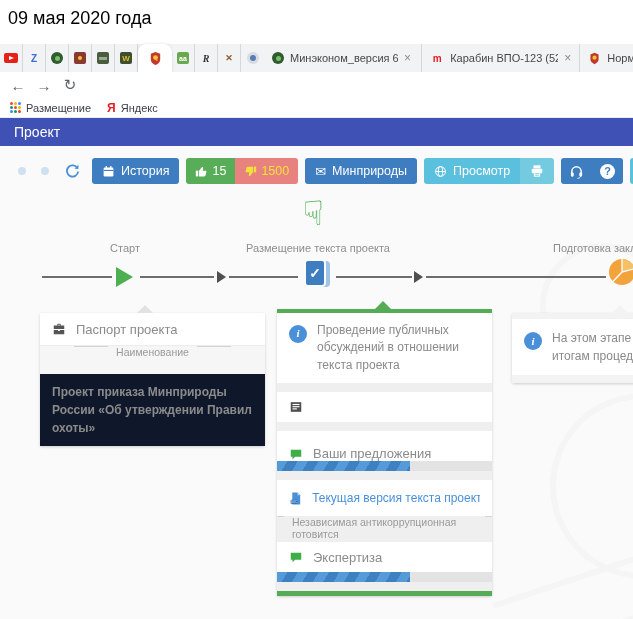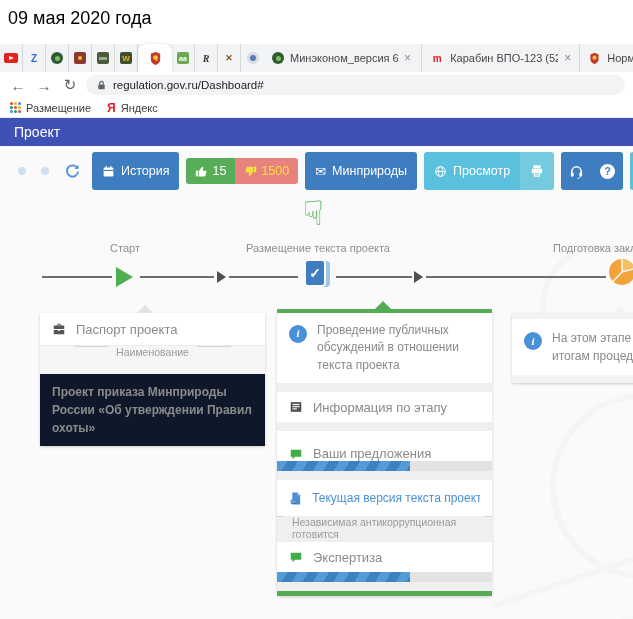--- a/index.html
+++ b/index.html
@@ -34,21 +34,21 @@
   .grid9{display:grid;grid-template-columns:repeat(3,3px);grid-gap:1px;}
   .grid9 i{width:3px;height:3px;border-radius:50%;display:block;}
   .ya{color:#e51c23;font-weight:bold;font-size:12px;}
 
   
   .bluebar{position:absolute;left:0;top:118px;width:633px;height:28px;background:#3f51b5;color:#fff;font-size:14px;line-height:28px;padding-left:14px;}
   .page{position:absolute;left:0;top:146px;width:633px;height:473px;background:#fafafa;overflow:hidden;}
 
   .toolbar{position:absolute;left:14px;top:12px;display:flex;align-items:center;gap:7px;height:26px;}
   .donut{width:7px;height:7px;border:4px solid #cfe0f2;border-radius:50%;margin:0 4px;}
-  .tbtn{height:38px;border-radius:3px;display:flex;align-items:center;gap:6px;padding:0 10px;font-size:12.5px;color:#fff;cursor:pointer;}
+  .tbtn{height:26px;border-radius:3px;display:flex;align-items:center;gap:6px;padding:0 10px;font-size:12.5px;color:#fff;cursor:pointer;}
   .blue{background:#3d7dc0;}
   .cyan{background:#5bc0de;}
   .cyan2{background:#74cbe0;}
   .likegrp{display:flex;height:26px;border-radius:3px;overflow:hidden;}
   .like{background:#58ad58;color:#fff;display:flex;align-items:center;gap:4px;padding:0 9px;font-size:12.5px;}
   .dislike{background:#e8827e;color:#f5e13c;display:flex;align-items:center;gap:4px;padding:0 9px;font-size:12.5px;}
   .grp{display:flex;border-radius:3px;overflow:hidden;}
   .grp .tbtn{border-radius:0;}
   .qmark{width:15px;height:15px;border-radius:50%;background:#fff;color:#3d7dc0;font-size:11px;font-weight:bold;display:flex;align-items:center;justify-content:center;}
   .env{font-size:13px;}
@@ -160,27 +160,20 @@
           </svg>
         <span class="lbl">Нормативные пр</span>
       </div>
     </div>
   </div>
 
   <div class="addrbar">
     <span class="navbtn">←</span>
     <span class="navbtn">→</span>
     <span class="navbtn">↻</span>
-    <div class="omnibox">
-      <svg width="11" height="11" viewBox="0 0 12 12">
-          <rect x="2.5" y="5" width="7" height="5" rx="1" fill="#5f6368"></rect>
-          <path d="M4 5V3.5a2 2 0 0 1 4 0V5" stroke="#5f6368" stroke-width="1.3" fill="none"></path>
-        </svg>
-      <span class="url">regulation.gov.ru/Dashboard#</span>
-    </div>
   </div>
 
   <div class="bookmarks">
     <span class="bm">
       <span class="grid9">
         <i style="background:#e8453c"></i>
           <i style="background:#f4b400"></i>
           <i style="background:#4285f4"></i>
         <i style="background:#0f9d58"></i>
           <i style="background:#e8453c"></i>
@@ -337,21 +330,20 @@
         <span>Проведение публичных обсуждений в отношении текста проекта</span>
       </div>
       <div class="gap"></div>
       <div class="row" style="height:30px;">
         <svg width="14" height="14" viewBox="0 0 16 16">
             <rect x="2" y="2.5" width="12" height="11" fill="#4f4f4f"></rect>
             <rect x="4" y="4.5" width="8" height="1.3" fill="#fff"></rect>
             <rect x="4" y="7" width="8" height="1.3" fill="#fff"></rect>
             <rect x="4" y="9.5" width="5" height="1.3" fill="#fff"></rect>
           </svg>
-        <span>Информация по этапу</span>
       </div>
       <div class="gap"></div>
       <div class="row" style="height:30px;align-items:flex-end;">
         <svg width="14" height="14" viewBox="0 0 16 16">
             <path fill="#3fae49" d="M2 3h12v8H7l-3 3v-3H2z"></path>
           </svg>
         <span>Ваши предложения</span>
       </div>
       <div class="progress">
         <div class="fill" style="width: 62%;"></div>

